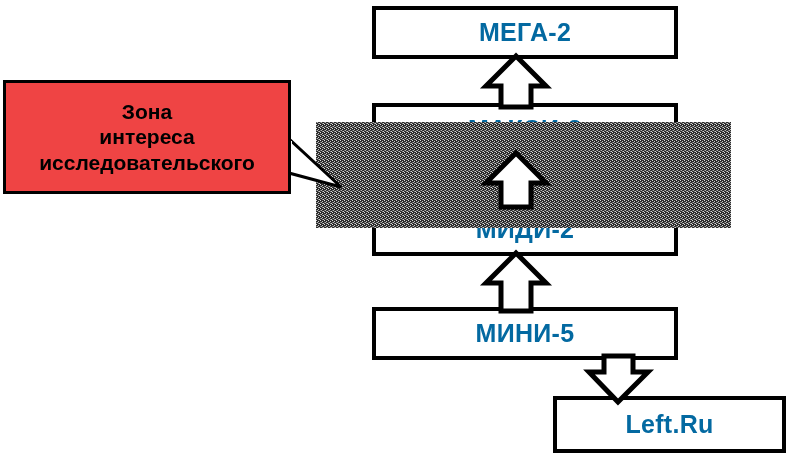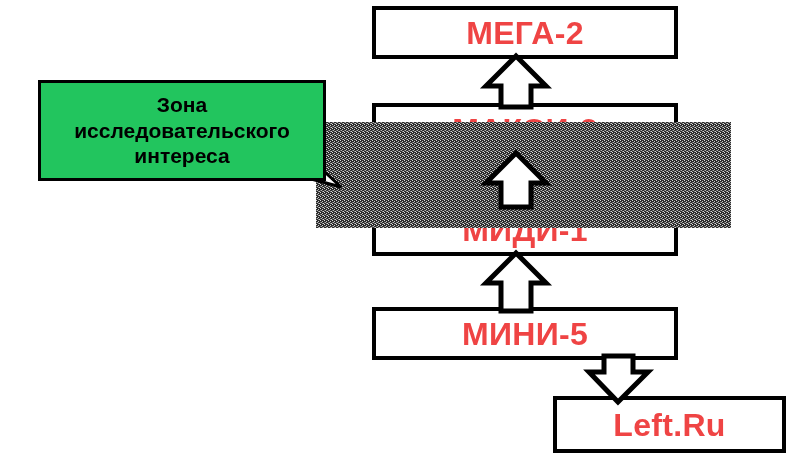--- a/index.html
+++ b/index.html
@@ -29,46 +29,45 @@
     box-sizing: border-box;
     background: #ffffff;
     border: 4px solid #000000;
     display: flex;
     align-items: center;
     justify-content: center;
   }
   .node-label {
     font-family: "Liberation Sans", sans-serif;
     font-weight: bold;
-    font-size: 32px;
-    color: #ef4444;
+    font-size: 25px;
+    color: #0369a1;
     letter-spacing: 0.3px;
     line-height: 1;
     white-space: nowrap;
   }
   #box-mega    { left: 372px; top: 6px;   width: 306px; height: 53px; }
   #box-maksi   { left: 372px; top: 103px; width: 306px; height: 53px; }
   #box-midi    { left: 372px; top: 203px; width: 306px; height: 53px; }
   #box-mini    { left: 372px; top: 307px; width: 306px; height: 53px; }
   #box-leftru  { left: 553px; top: 396px; width: 233px; height: 57px; align-items: center; }
 
   .callout-box {
     position: absolute;
     left: 3px;
     top: 80px;
     width: 288px;
-    height: 101px;
+    height: 114px;
     box-sizing: border-box;
-    background: #22c55e;
+    background: #ef4444;
     border: 3px solid #000000;
     display: flex;
     align-items: center;
     justify-content: center;
     z-index: 5;
-    margin-left: 35px;
   }
   .callout-text {
     font-family: "Liberation Sans", sans-serif;
     font-weight: bold;
     font-size: 21px;
     line-height: 1.22;
     color: #000000;
     text-align: center;
     padding: 0 6px;
   }
@@ -117,33 +116,33 @@
 
     <div class="node-box" id="box-mega">
       <span class="node-label">МЕГА-2</span>
     </div>
 
     <div class="node-box" id="box-maksi">
       <span class="node-label">МАКСИ-2</span>
     </div>
 
     <div class="node-box" id="box-midi">
-      <span class="node-label">МИДИ-1</span>
+      <span class="node-label">МИДИ-2</span>
     </div>
 
     <div class="node-box" id="box-mini">
       <span class="node-label">МИНИ-5</span>
     </div>
 
     <div class="node-box" id="box-leftru">
       <span class="node-label">Left.Ru</span>
     </div>
 
     <div class="callout-box">
       <div class="callout-text">
         <div>Зона</div>
+        <div>интереса</div>
         <div>исследовательского</div>
-        <div>интереса</div>
       </div>
     </div>
 
   </div>
 </div>
 
 </body></html>

